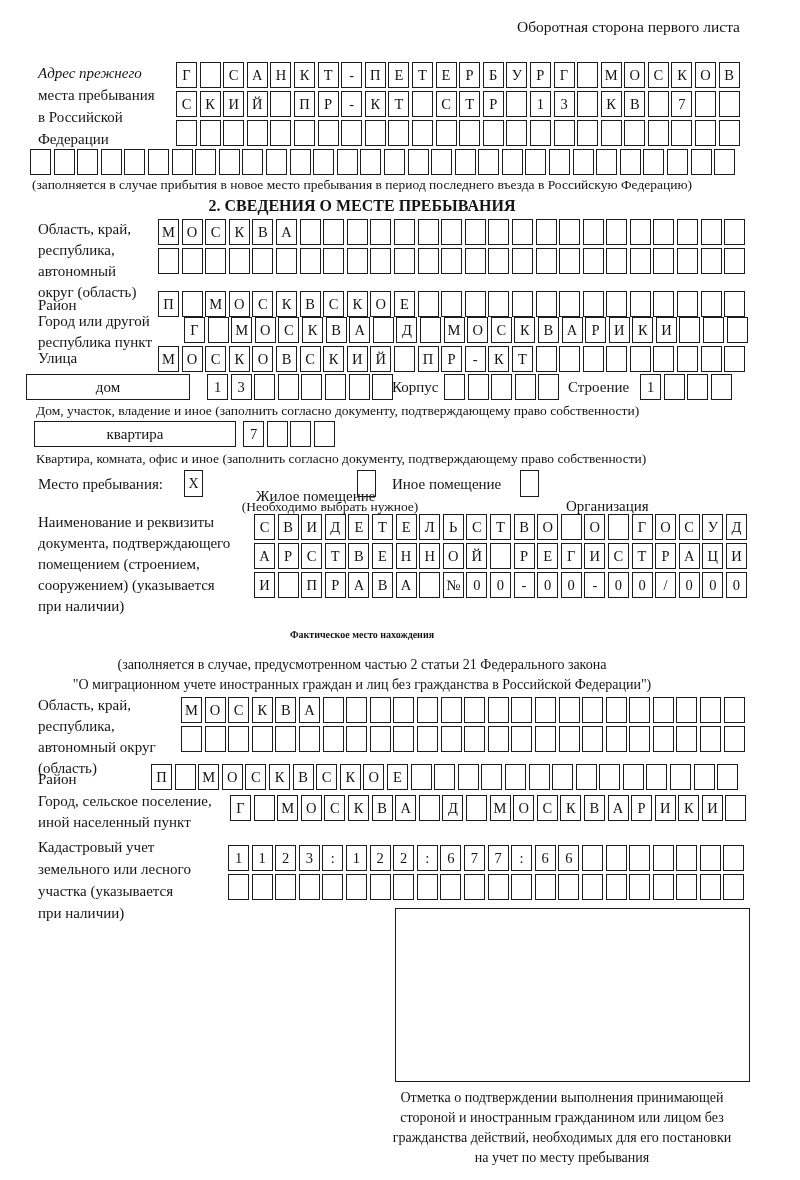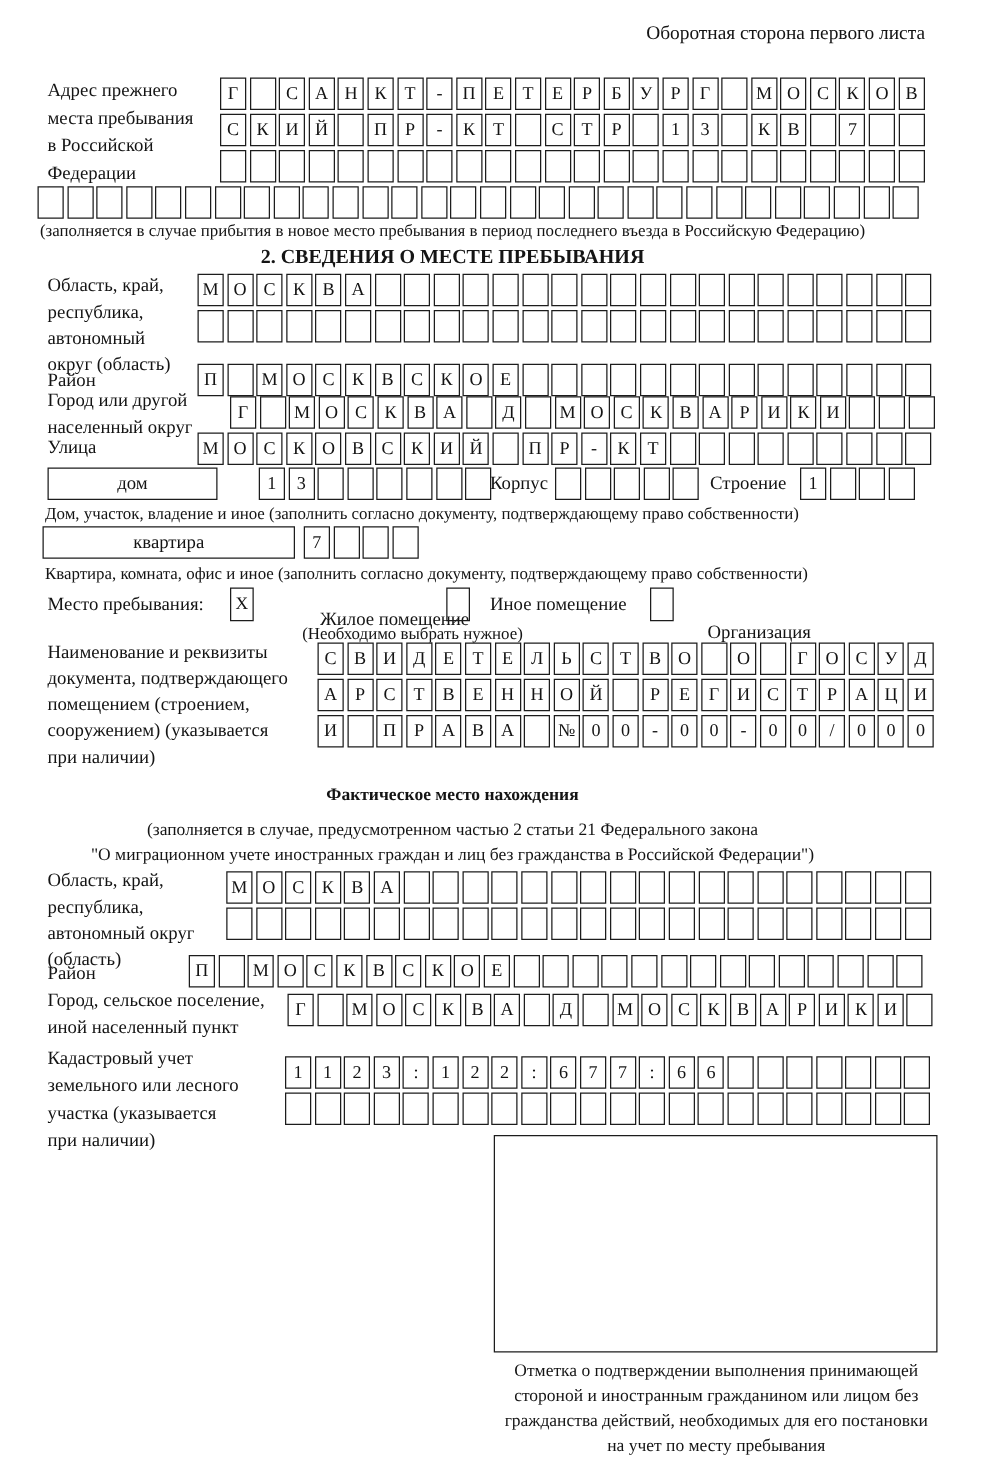--- a/index.html
+++ b/index.html
@@ -22,21 +22,21 @@
   .stampbox{border:1.8px solid #1c1c1c;box-sizing:border-box;background:#fff;}
 </style>
 </head>
 <body>
 
 <div id="page">
 
   <div class="abs lbl" style="top:16px;right:60px;font-size:15.5px;">Оборотная сторона первого листа</div>
 
   <div class="abs" style="left:38px;top:62px;">
-    <div class="lbl" style="line-height:22px;">Адрес прежнего</div>
+    <div class="lbl" style="line-height:22px;font-style:italic;">Адрес прежнего</div>
     <div class="lbl" style="line-height:22px;">места пребывания</div>
     <div class="lbl" style="line-height:22px;">в Российской</div>
     <div class="lbl" style="line-height:22px;">Федерации</div>
   </div>
   <div class="abs cells" style="left:176px;top:62px;">
       <span class="cell">Г</span>
       <span class="cell"></span>
       <span class="cell">С</span>
       <span class="cell">А</span>
       <span class="cell">Н</span>
@@ -233,21 +233,21 @@
       <span class="cell"></span>
       <span class="cell"></span>
       <span class="cell"></span>
       <span class="cell"></span>
       <span class="cell"></span>
       <span class="cell"></span>
     </div>
 
   <div class="abs" style="left:38px;top:311px;">
     <div class="lbl">Город или другой</div>
-    <div class="lbl">населенный округ</div>
+    <div class="lbl">республика пункт</div>
   </div>
   <div class="abs cells" style="left:184px;top:317px;">
       <span class="cell">Г</span>
       <span class="cell"></span>
       <span class="cell">М</span>
       <span class="cell">О</span>
       <span class="cell">С</span>
       <span class="cell">К</span>
       <span class="cell">В</span>
       <span class="cell">А</span>
@@ -291,21 +291,21 @@
       <span class="cell"></span>
       <span class="cell"></span>
       <span class="cell"></span>
       <span class="cell"></span>
       <span class="cell"></span>
       <span class="cell"></span>
       <span class="cell"></span>
       <span class="cell"></span>
     </div>
 
-  <div class="abs widebox" style="left:38px;top:374px;width:136px;">дом</div>
+  <div class="abs widebox" style="left:26px;top:374px;width:164px;">дом</div>
   <div class="abs cells" style="left:207px;top:374px;">
       <span class="cell">1</span>
       <span class="cell">3</span>
       <span class="cell"></span>
       <span class="cell"></span>
       <span class="cell"></span>
       <span class="cell"></span>
       <span class="cell"></span>
       <span class="cell"></span>
     </div>
@@ -414,21 +414,21 @@
       <span class="cell">0</span>
       <span class="cell">-</span>
       <span class="cell">0</span>
       <span class="cell">0</span>
       <span class="cell">/</span>
       <span class="cell">0</span>
       <span class="cell">0</span>
       <span class="cell">0</span>
     </div>
 
-  <div class="abs bold center" style="top:629px;font-size:14px;">Фактическое место нахождения</div>
+  <div class="abs bold center" style="top:629px;font-size:10px;">Фактическое место нахождения</div>
   <div class="abs note14 center" style="top:655px;">(заполняется в случае, предусмотренном частью 2 статьи 21 Федерального закона</div>
   <div class="abs note14 center" style="top:675px;">"О миграционном учете иностранных граждан и лиц без гражданства в Российской Федерации")</div>
 
   <div class="abs" style="left:38px;top:695px;">
     <div class="lbl">Область, край,</div>
     <div class="lbl">республика,</div>
     <div class="lbl">автономный округ</div>
     <div class="lbl">(область)</div>
   </div>
   <div class="abs cells" style="left:181px;top:697px;">
@@ -591,20 +591,20 @@
       <span class="cell"></span>
       <span class="cell"></span>
       <span class="cell"></span>
       <span class="cell"></span>
       <span class="cell"></span>
       <span class="cell"></span>
       <span class="cell"></span>
     </div>
 
   <div class="abs stampbox" style="left:395px;top:908px;width:355px;height:174px;"></div>
-  <div class="abs" style="left:373px;top:1088px;width:400px;text-align:center;">
+  <div class="abs" style="left:362px;top:1088px;width:400px;text-align:center;">
     <div class="note14">Отметка о подтверждении выполнения принимающей</div>
     <div class="note14">стороной и иностранным гражданином или лицом без</div>
     <div class="note14">гражданства действий, необходимых для его постановки</div>
     <div class="note14">на учет по месту пребывания</div>
   </div>
 
 </div>
 
 </body></html>

